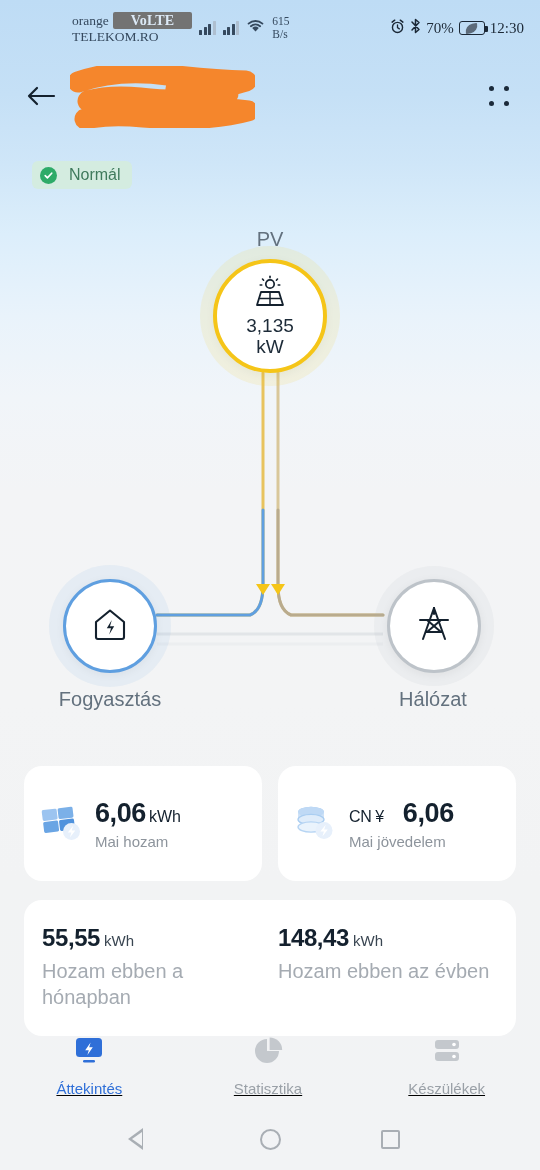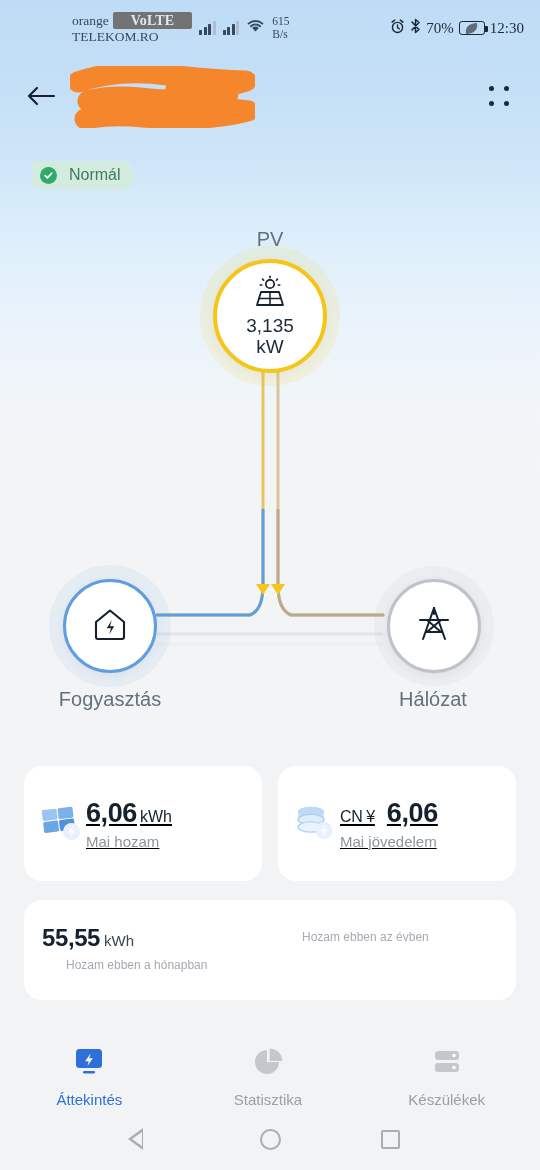--- a/index.html
+++ b/index.html
@@ -142,44 +142,43 @@
   .cap-home{ left:10px; top:478px; }
   .cap-grid{ left:333px; top:478px; }
 
   
   .cards-row{
     position:absolute; top:766px; left:24px; right:24px;
     display:flex; gap:16px;
   }
   .card{
     flex:1; background:#fff; border-radius:18px;
-    padding:19px 16px; display:flex; align-items:center; gap:4px;
+    padding:19px 16px; display:flex; align-items:center; gap:13px;
     min-height:115px;
-    text-decoration:underline;
   }
   .card .txt{ display:flex; flex-direction:column; gap:4px; }
   .card .big{ font-size:27px; font-weight:bold; color:#14212e; letter-spacing:-.4px; }
   .card .big .un{ font-size:16px; font-weight:normal; color:#14212e; margin-left:3px; letter-spacing:0;}
-  .card .cur{ font-size:16px; font-weight:normal; color:#14212e; margin-right:12px;}
+  .card .cur{ font-size:16px; font-weight:normal; color:#14212e; margin-right:19px;}
   .card .sub{ font-size:15px; color:#8d949c; }
 
   .stats-card{
     position:absolute; top:900px; left:24px; right:24px;
     background:#fff; border-radius:18px;
     display:flex; padding:24px 18px 26px 18px; gap:16px;
   }
   .stat{ flex:1; }
   .stat .v{ font-size:24px; font-weight:bold; color:#14212e; letter-spacing:-.4px; white-space:nowrap;}
   .stat .v .un{ font-size:15px; font-weight:normal; color:#3a4652; margin-left:4px; letter-spacing:0;}
-  .stat .l{ font-size:12px; color:#a5abb2; line-height:1.3; margin-top:6px;margin-left:24px; }
+  .stat .l{ font-size:20px; color:#a5abb2; line-height:1.3; margin-top:6px; }
 
   
   .tabbar{
     position:absolute; left:0; right:4px; bottom:62px; height:98px;
-    display:flex; align-items:flex-end; padding-top:14px;
+    display:flex; align-items:center; padding-top:14px;text-decoration:underline;
   }
   .tab{ flex:1; display:flex; flex-direction:column; align-items:center; gap:9px; cursor:pointer; }
   .tab .tl{ font-size:15px; color:#9aa0a7; }
   .tab.active .tl{ color:#2f6fd8; }
 
   
   .navbar{
     position:absolute; left:0; right:0; bottom:0; height:62px;
     display:flex; align-items:center; justify-content:space-around;
     padding:0 90px;
@@ -410,20 +409,23 @@
 </div>
 
 <div class="stats-card">
   <div class="stat">
     <div class="v">
       <span>55,55</span><span class="un">kWh</span>
     </div>
     <div class="l">Hozam ebben a hónapban</div>
   </div>
   <div class="stat">
+    <div class="v">
+      <span>148,43</span><span class="un">kWh</span>
+    </div>
     <div class="l">Hozam ebben az évben</div>
   </div>
 </div>
 
 <div class="tabbar">
 
   <div class="tab active">
     <span>
       <svg width="34" height="32" viewBox="0 0 34 32">
         <rect x="4" y="3" width="26" height="19" rx="3.5" fill="#2f6fd8"></rect>

